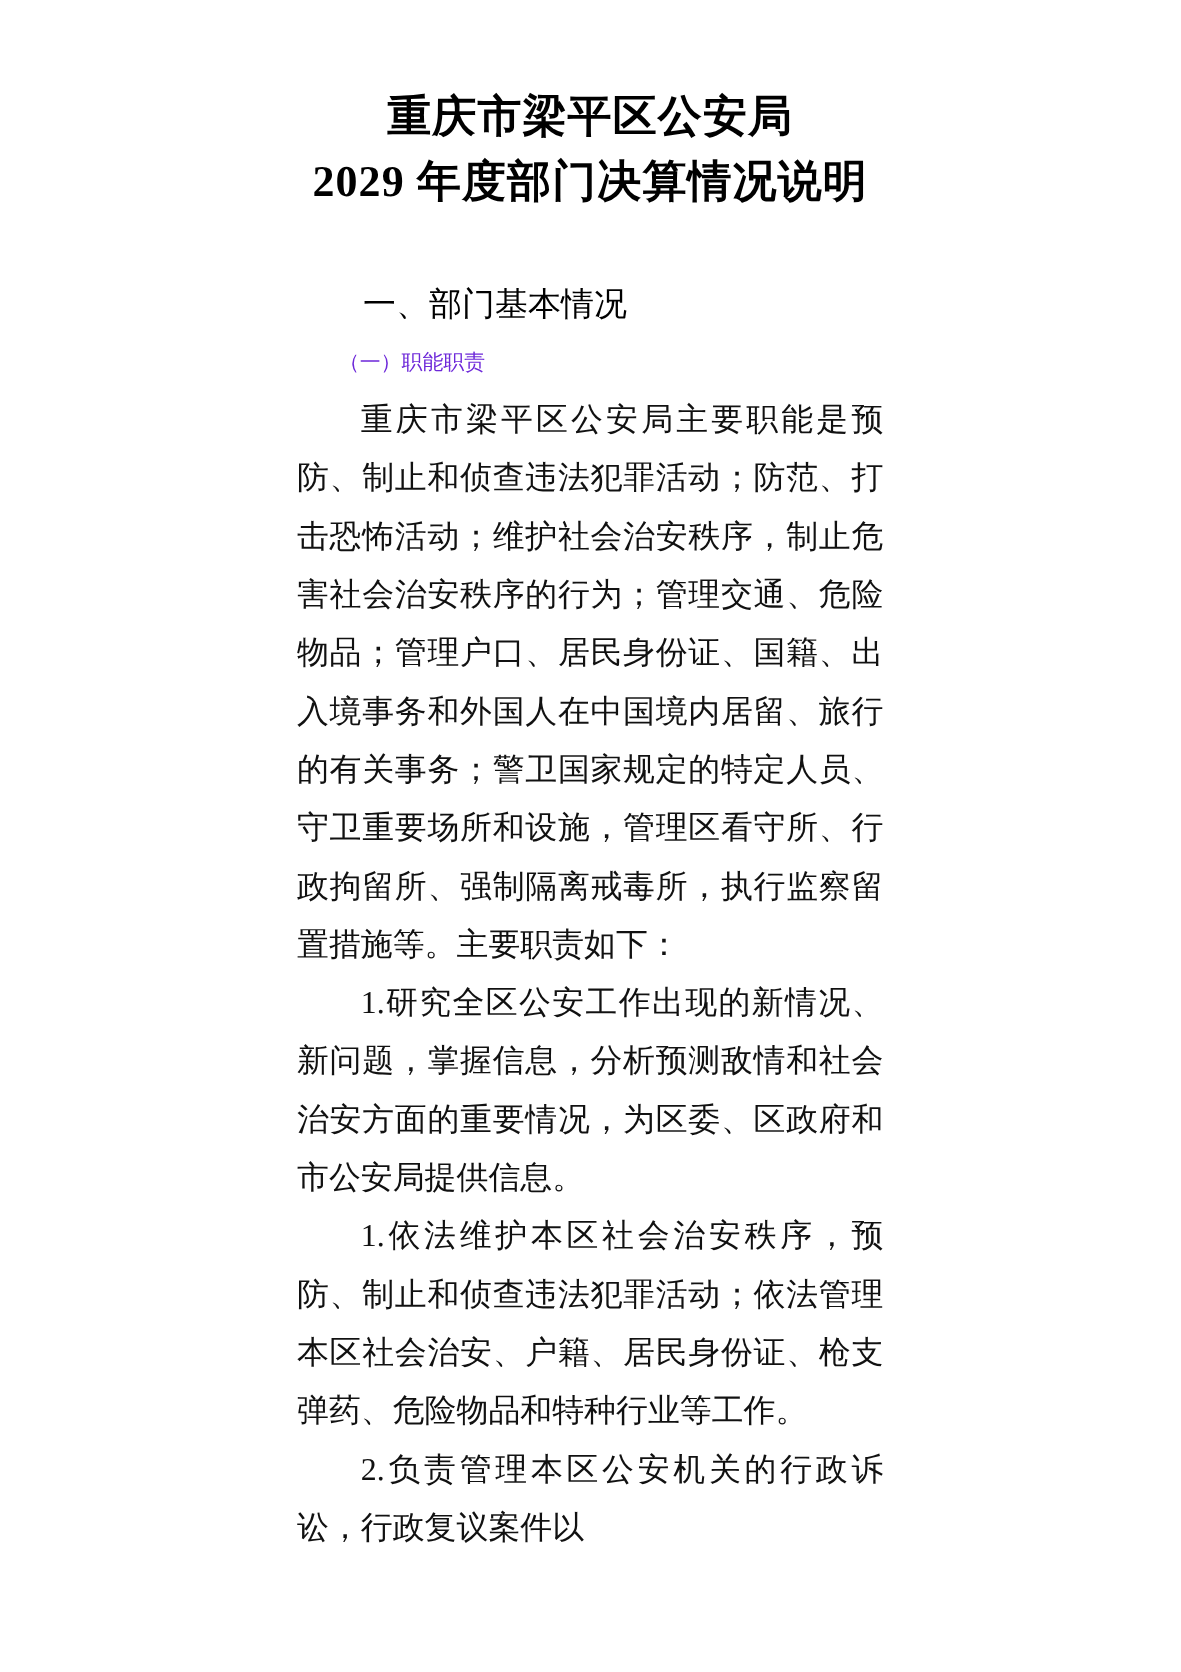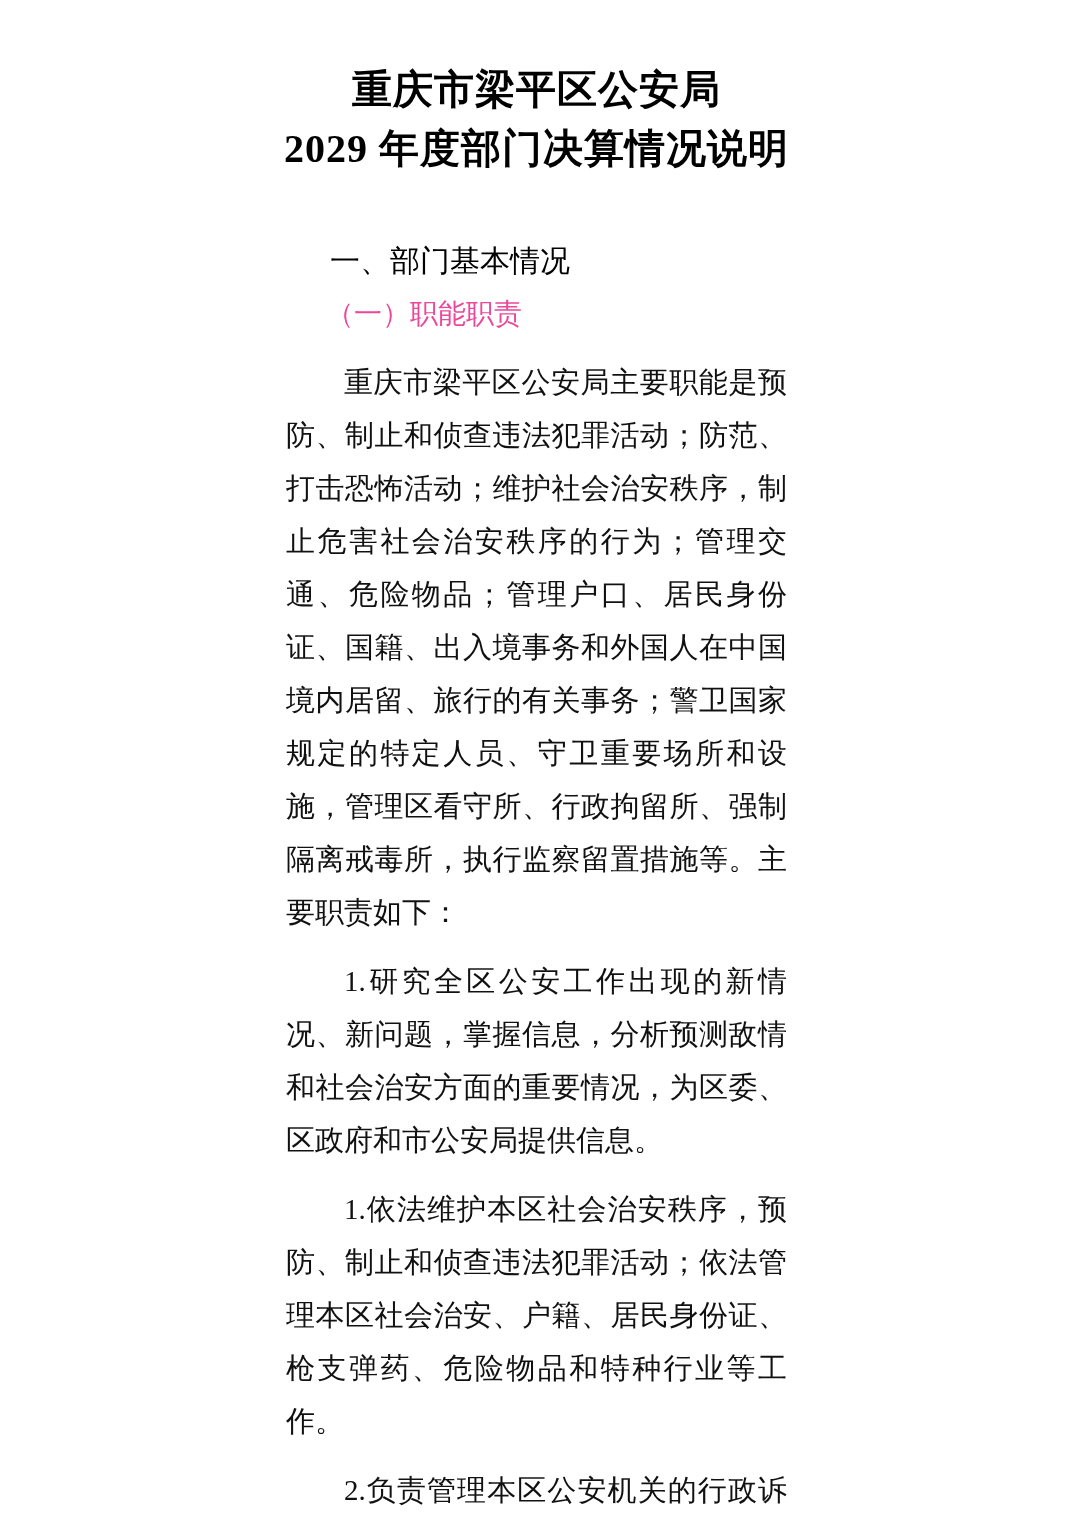--- a/index.html
+++ b/index.html
@@ -7,21 +7,21 @@
     padding: 0;
     background: #ffffff;
   }
   .page {
     position: relative;
     width: 860px;
     height: 1520px;
     margin: 0 auto;
     background: #ffffff;
     box-sizing: border-box;
-    padding: 60px 164px 0 163px;
+    padding: 76px 164px 0 163px;
     color: #000000;
     overflow: hidden;
   }
   .doc-title {
     margin: 0;
     text-align: center;
     font-family: "Liberation Serif", "DejaVu Serif", serif;
     font-weight: bold;
     font-size: 40px;
     line-height: 59px;
@@ -34,33 +34,33 @@
     font-weight: normal;
     font-size: 30px;
     line-height: 53px;
     text-indent: 2em;
     color: #000000;
   }
   .subsection-heading {
     margin: 0;
     font-family: "Liberation Serif", "DejaVu Serif", serif;
     font-weight: normal;
-    font-size: 28px;
+    font-size: 19px;
     line-height: 53px;
     text-indent: 2em;
-    color: #ec4899;
+    color: #6d28d9;
   }
   .doc-body {
     font-family: "Liberation Serif", "DejaVu Serif", serif;
     font-size: 29px;
     line-height: 53px;
     color: #111111;
   }
   .doc-body p.body-para {
-    margin: 16px;
+    margin: 0;
     text-indent: 2em;
     text-align: justify;
     text-justify: inter-ideograph;
   }
 </style>
 </head>
 <body>
 
 <div class="page">
   <h1 class="doc-title">重庆市梁平区公安局</h1>

